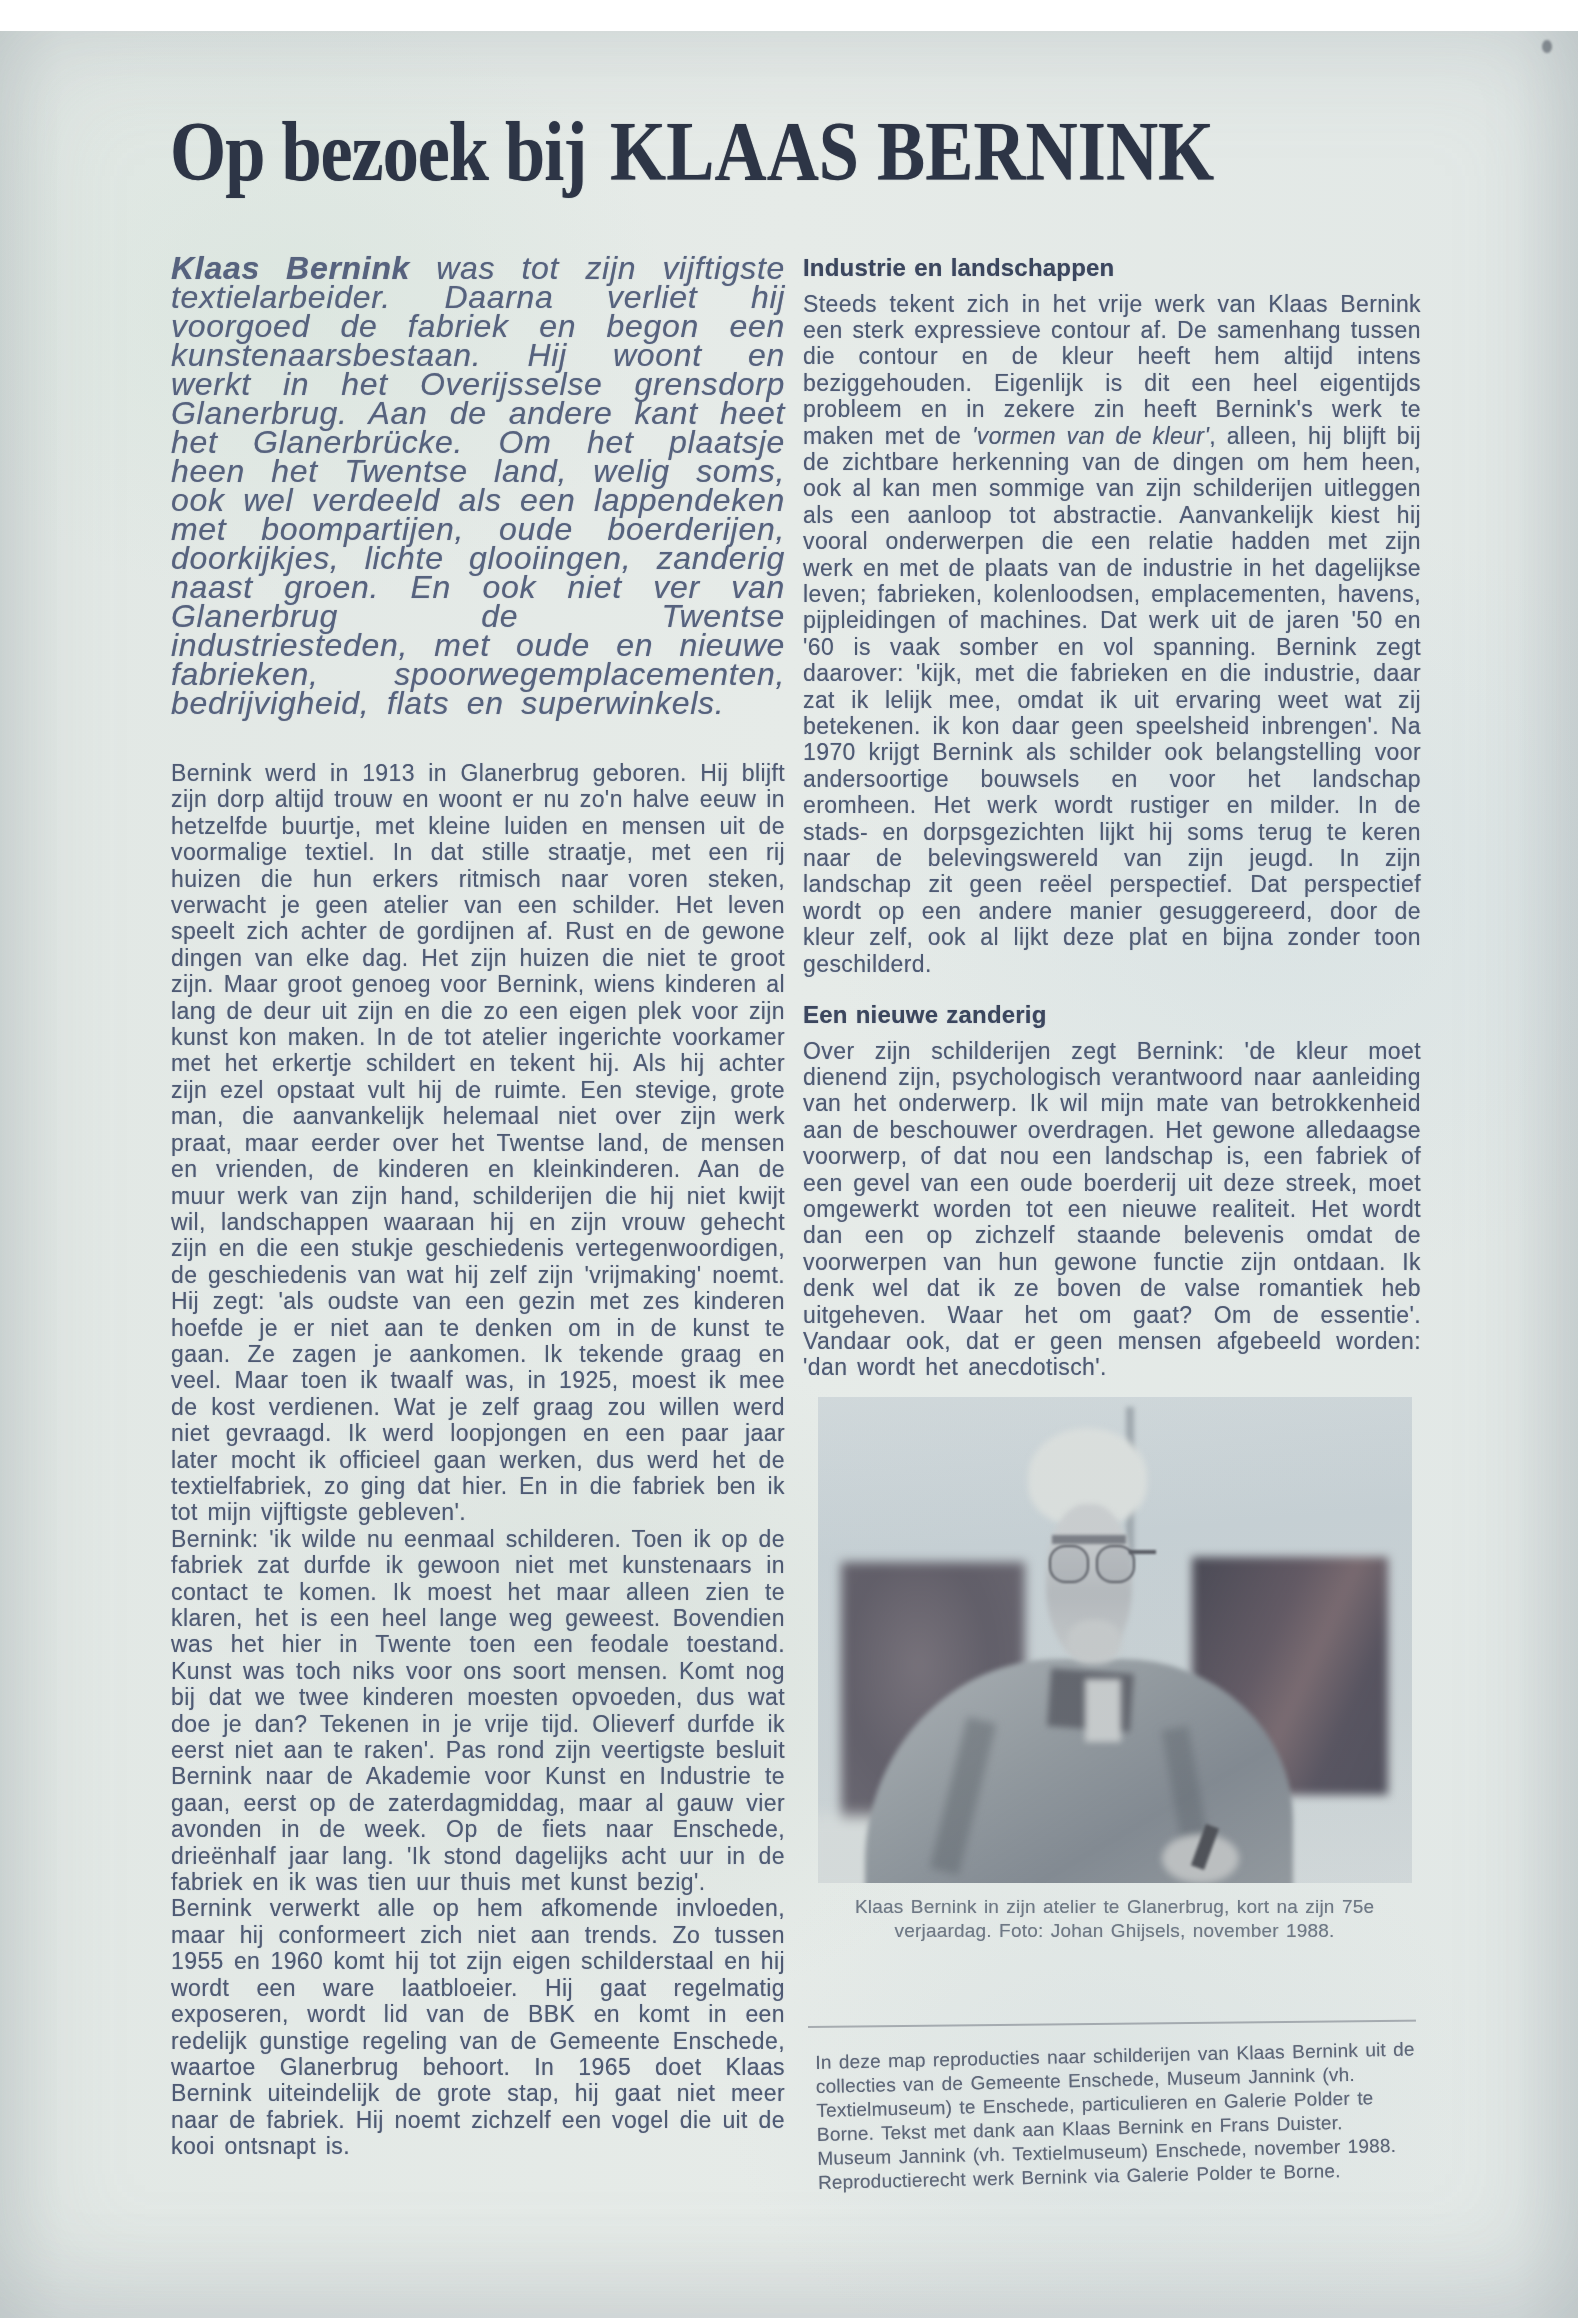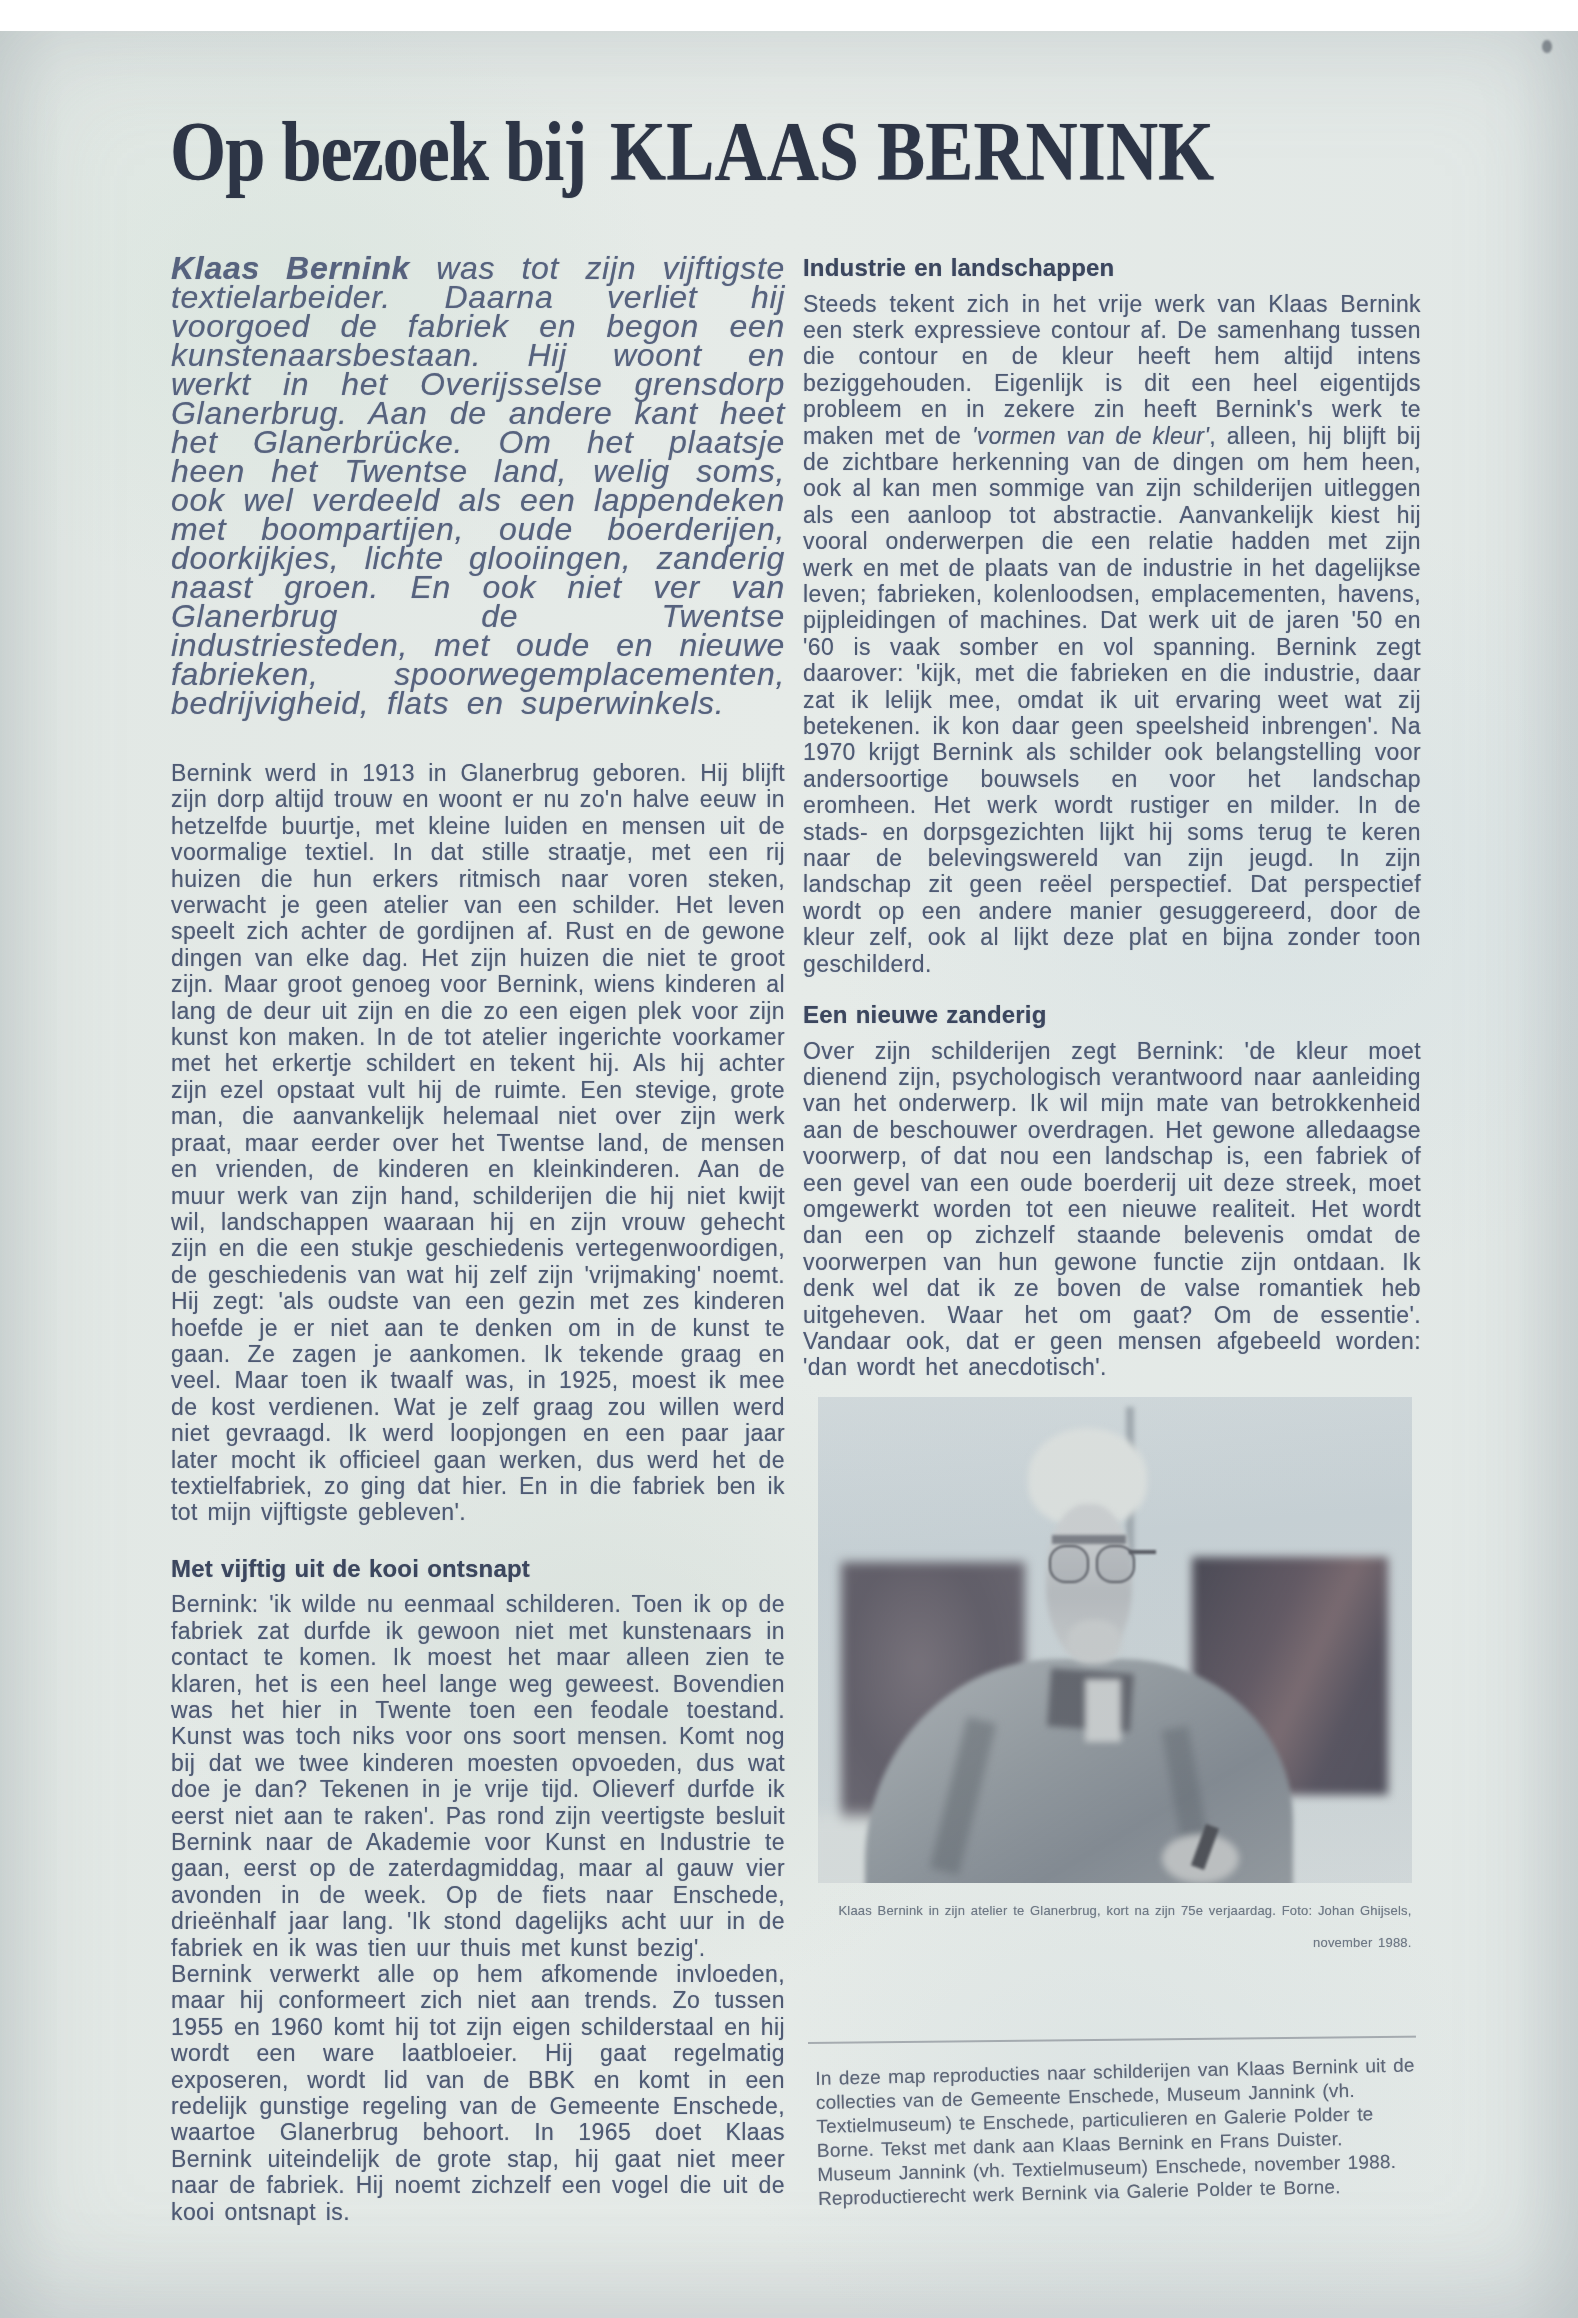--- a/index.html
+++ b/index.html
@@ -96,22 +96,22 @@
               transform:rotate(14deg); filter:blur(4.2px); }
   .ph-fold2 { left:60%; top:68%; width:4.5%; height:30%; background:rgba(70,75,82,0.4);
               transform:rotate(-10deg); filter:blur(4.2px); }
   .ph-hand { left:58%; top:90%; width:13%; height:10%; background:#bcbdbd;
              border-radius:50%; filter:blur(3.6px); }
   .ph-pipe { left:64%; top:88%; width:2.4%; height:9%; background:#3a3a40;
              transform:rotate(20deg); filter:blur(1.8px); }
   .ph-tint { inset:0; background:linear-gradient(rgba(186,202,208,0.12), rgba(182,198,206,0.18)); }
 
   .caption {
-    margin:12px 0 0 14.6px; width:594px; text-align:right;
-    font-size:13px; line-height:32px; letter-spacing:0.2px; word-spacing:1.8px;
+    margin:12px 0 0 14.6px; width:594px; text-align:center;
+    font-size:19px; line-height:24px; letter-spacing:0.2px; word-spacing:1.8px;
     color:#6e7885; text-shadow:0 0 0.8px rgba(110,120,133,0.5);
   }
   .rule {
     margin:83px 0 0 4.9px; width:608px; height:1.8px;
     background:rgba(104,110,122,0.5); filter:blur(0.6px);
     transform:rotate(-0.6deg); transform-origin:left center;
   }
   .colophon {
     margin:23px 0 0 12px; width:607px; text-align:left;
     font-size:19px; line-height:24px; letter-spacing:0.2px; word-spacing:1.8px;
@@ -126,21 +126,20 @@
 
   <div class="speck" style="left:1542px; top:8.5px; width:9.7px; height:13.4px;"></div>
 
   <div class="title"><span>Op bezoek bij</span><span class="caps">KLAAS BERNINK</span></div>
 
   <div class="col col-left">
     <p class="intro"><b>Klaas Bernink</b><span> was tot zijn vijftigste textielarbeider. Daarna verliet hij voorgoed de fabriek en begon een kunstenaarsbestaan. Hij woont en werkt in het Overijsselse grensdorp Glanerbrug. Aan de andere kant heet het Glanerbrücke. Om het plaatsje heen het Twentse land, welig soms, ook wel verdeeld als een lappendeken met boompartijen, oude boerderijen, doorkijkjes, lichte glooiingen, zanderig naast groen. En ook niet ver van Glanerbrug de Twentse industriesteden, met oude en nieuwe fabrieken, spoorwegemplacementen, bedrijvigheid, flats en superwinkels.</span></p>
 
     <p class="body">Bernink werd in 1913 in Glanerbrug geboren. Hij blijft zijn dorp altijd trouw en woont er nu zo'n halve eeuw in hetzelfde buurtje, met kleine luiden en mensen uit de voormalige textiel. In dat stille straatje, met een rij huizen die hun erkers ritmisch naar voren steken, verwacht je geen atelier van een schilder. Het leven speelt zich achter de gordijnen af. Rust en de gewone dingen van elke dag. Het zijn huizen die niet te groot zijn. Maar groot genoeg voor Bernink, wiens kinderen al lang de deur uit zijn en die zo een eigen plek voor zijn kunst kon maken. In de tot atelier ingerichte voorkamer met het erkertje schildert en tekent hij. Als hij achter zijn ezel opstaat vult hij de ruimte. Een stevige, grote man, die aanvankelijk helemaal niet over zijn werk praat, maar eerder over het Twentse land, de mensen en vrienden, de kinderen en kleinkinderen. Aan de muur werk van zijn hand, schilderijen die hij niet kwijt wil, landschappen waaraan hij en zijn vrouw gehecht zijn en die een stukje geschiedenis vertegenwoordigen, de geschiedenis van wat hij zelf zijn 'vrijmaking' noemt. Hij zegt: 'als oudste van een gezin met zes kinderen hoefde je er niet aan te denken om in de kunst te gaan. Ze zagen je aankomen. Ik tekende graag en veel. Maar toen ik twaalf was, in 1925, moest ik mee de kost verdienen. Wat je zelf graag zou willen werd niet gevraagd. Ik werd loopjongen en een paar jaar later mocht ik officieel gaan werken, dus werd het de textielfabriek, zo ging dat hier. En in die fabriek ben ik tot mijn vijftigste gebleven'.</p>
 
-    <h2 class="section mt">Met vijftig uit de kooi ontsnapt</h2>
     <p class="body">Bernink: 'ik wilde nu eenmaal schilderen. Toen ik op de fabriek zat durfde ik gewoon niet met kunstenaars in contact te komen. Ik moest het maar alleen zien te klaren, het is een heel lange weg geweest. Bovendien was het hier in Twente toen een feodale toestand. Kunst was toch niks voor ons soort mensen. Komt nog bij dat we twee kinderen moesten opvoeden, dus wat doe je dan? Tekenen in je vrije tijd. Olieverf durfde ik eerst niet aan te raken'. Pas rond zijn veertigste besluit Bernink naar de Akademie voor Kunst en Industrie te gaan, eerst op de zaterdagmiddag, maar al gauw vier avonden in de week. Op de fiets naar Enschede, drieënhalf jaar lang. 'Ik stond dagelijks acht uur in de fabriek en ik was tien uur thuis met kunst bezig'.</p>
     <p class="body">Bernink verwerkt alle op hem afkomende invloeden, maar hij conformeert zich niet aan trends. Zo tussen 1955 en 1960 komt hij tot zijn eigen schilderstaal en hij wordt een ware laatbloeier. Hij gaat regelmatig exposeren, wordt lid van de BBK en komt in een redelijk gunstige regeling van de Gemeente Enschede, waartoe Glanerbrug behoort. In 1965 doet Klaas Bernink uiteindelijk de grote stap, hij gaat niet meer naar de fabriek. Hij noemt zichzelf een vogel die uit de kooi ontsnapt is.</p>
   </div>
 
   <div class="col col-right">
     <h2 class="section">Industrie en landschappen</h2>
     <p class="body"><span>Steeds tekent zich in het vrije werk van Klaas Bernink een sterk expressieve contour af. De samenhang tussen die contour en de kleur heeft hem altijd intens beziggehouden. Eigenlijk is dit een heel eigentijds probleem en in zekere zin heeft Bernink's werk te maken met de </span><span class="ital">'vormen van de kleur'</span><span>, alleen, hij blijft bij de zichtbare herkenning van de dingen om hem heen, ook al kan men sommige van zijn schilderijen uitleggen als een aanloop tot abstractie. Aanvankelijk kiest hij vooral onderwerpen die een relatie hadden met zijn werk en met de plaats van de industrie in het dagelijkse leven; fabrieken, kolenloodsen, emplacementen, havens, pijpleidingen of machines. Dat werk uit de jaren '50 en '60 is vaak somber en vol spanning. Bernink zegt daarover: 'kijk, met die fabrieken en die industrie, daar zat ik lelijk mee, omdat ik uit ervaring weet wat zij betekenen. ik kon daar geen speelsheid inbrengen'. Na 1970 krijgt Bernink als schilder ook belangstelling voor andersoortige bouwsels en voor het landschap eromheen. Het werk wordt rustiger en milder. In de stads- en dorpsgezichten lijkt hij soms terug te keren naar de belevingswereld van zijn jeugd. In zijn landschap zit geen reëel perspectief. Dat perspectief wordt op een andere manier gesuggereerd, door de kleur zelf, ook al lijkt deze plat en bijna zonder toon geschilderd.</span></p>
 
     <h2 class="section mt40">Een nieuwe zanderig</h2>
     <p class="body">Over zijn schilderijen zegt Bernink: 'de kleur moet dienend zijn, psychologisch verantwoord naar aanleiding van het onderwerp. Ik wil mijn mate van betrokkenheid aan de beschouwer overdragen. Het gewone alledaagse voorwerp, of dat nou een landschap is, een fabriek of een gevel van een oude boerderij uit deze streek, moet omgewerkt worden tot een nieuwe realiteit. Het wordt dan een op zichzelf staande belevenis omdat de voorwerpen van hun gewone functie zijn ontdaan. Ik denk wel dat ik ze boven de valse romantiek heb uitgeheven. Waar het om gaat? Om de essentie'. Vandaar ook, dat er geen mensen afgebeeld worden: 'dan wordt het anecdotisch'.</p>

